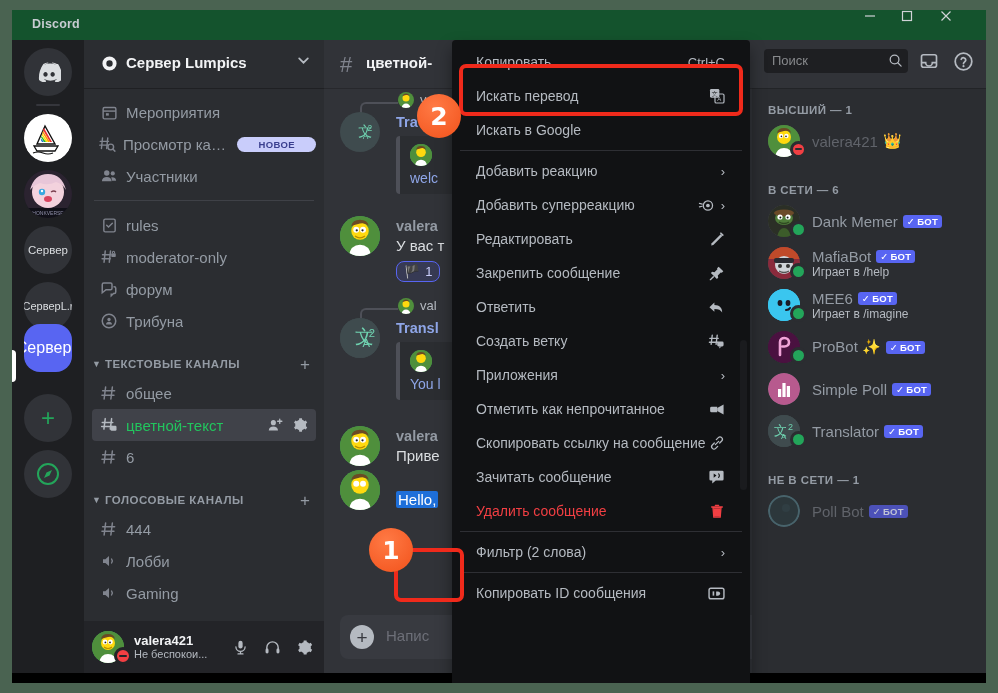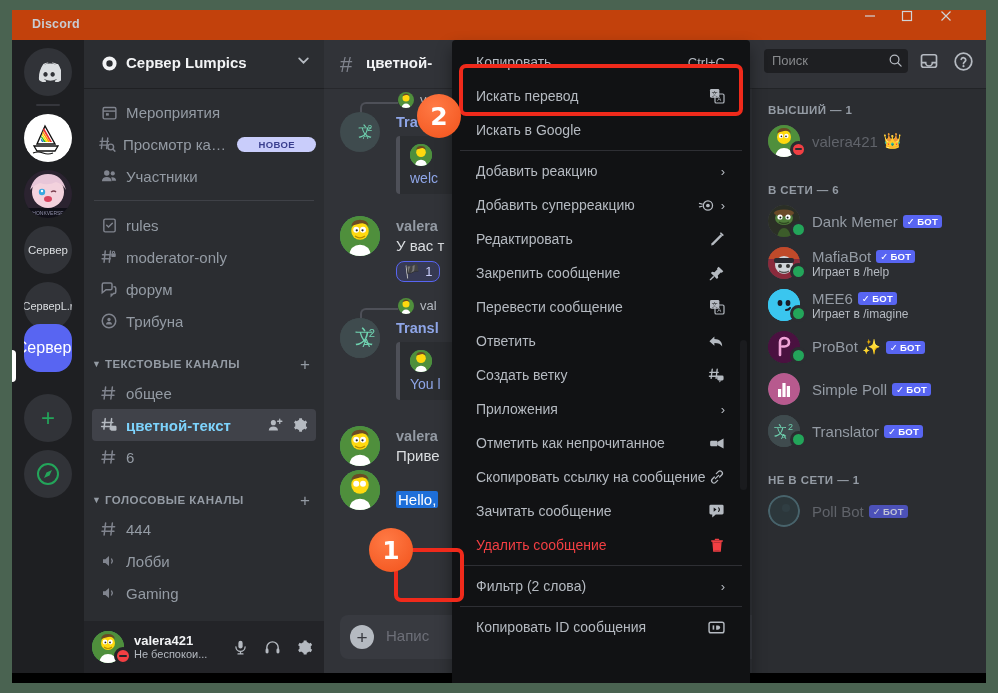--- a/index.html
+++ b/index.html
@@ -9,21 +9,21 @@
     font-family:"Liberation Sans","DejaVu Sans",sans-serif;
     -webkit-font-smoothing:antialiased;
   }
   
   #window{
     position:absolute;left:12px;top:10px;width:974px;height:673px;
     background:#000;overflow:hidden;
   }
   #titlebar{
     position:absolute;left:0;top:0;width:974px;height:30px;
-    background:#c2410c;
+    background:#14532d;
   }
   #titlebar .ttl{
     position:absolute;left:20px;top:7px;font-size:12.5px;font-weight:bold;
     color:#c8ccd2;letter-spacing:.2px;
   }
   .wbtn{
     position:absolute;top:0;width:40px;height:30px;
     color:#d0d3d7;font-size:15px;line-height:30px;text-align:center;
     cursor:default;
   }
@@ -75,21 +75,21 @@
   .crow{
     position:relative;margin:0 8px;height:32px;border-radius:4px;
     display:flex;align-items:center;cursor:pointer;
   }
   .crow.active{background:#404249;}
   .crow .cicon{width:22px;margin-left:6px;display:flex;align-items:center;justify-content:center;color:#80848e;}
   .crow .clabel{
     margin-left:6px;font-size:15px;color:#949ba4;white-space:nowrap;overflow:hidden;
     text-overflow:ellipsis;
   }
-  .crow.active .clabel{color:#7dd3fc;font-weight:700;text-align:right;}
+  .crow.active .clabel{color:#22c55e;font-weight:400;text-align:right;}
   .crow .badge-new{
     margin-left:6px;background:#c9cdfb;color:#3a3f8f;font-size:9.5px;font-weight:bold;
     padding:2px 21px;border-radius:8px;letter-spacing:.4px;
   }
   .crow .ctrls{position:absolute;right:8px;display:flex;gap:8px;color:#b5bac1;}
   .catrow{
     height:26px;margin:14px 8px 0 8px;display:flex;align-items:center;cursor:pointer;
     position:relative;
   }
   .catrow .ctext{
@@ -942,33 +942,20 @@
       <span class="rt">
           <span>
         <svg width="16" height="16" viewBox="0 0 24 24">
               <path d="M14.5 2.5l7 7-2.3 2.3-1.6-.5-4.4 4.4.6 3.4-2 2-9-9 2-2 3.4.6 4.4-4.4-.5-1.6z" fill="#b5bac1"></path>
               <path d="M6.5 17.5L2 22" stroke="#b5bac1" stroke-width="2" stroke-linecap="round"></path>
             </svg>
       </span>
         </span>
     </div>
 
-    <div class="mi">
-      <span class="lbl">Перевести сообщение</span>
-      <span class="rt">
-          <span>
-        <svg width="16" height="16" viewBox="0 0 24 24">
-              <rect x="1.5" y="1.5" width="14" height="13" rx="2" fill="#b5bac1"></rect>
-              <text x="4" y="11.5" font-size="9" fill="#111214" font-family="sans-serif">文</text>
-              <rect x="9" y="9" width="13.5" height="13.5" rx="2" fill="none" stroke="#b5bac1" stroke-width="1.8"></rect>
-              <text x="12.5" y="20" font-size="9" fill="#b5bac1" font-family="sans-serif">A</text>
-            </svg>
-      </span>
-        </span>
-    </div>
 
     <div class="mi">
       <span class="lbl">Ответить</span>
       <span class="rt">
           <span>
         <svg width="17" height="17" viewBox="0 0 24 24">
               <path d="M9 5L2 11.5 9 18v-4c6 0 9 1.5 11 5 0-6-3-10.5-11-10.5z" fill="#b5bac1"></path>
             </svg>
       </span>
         </span>

